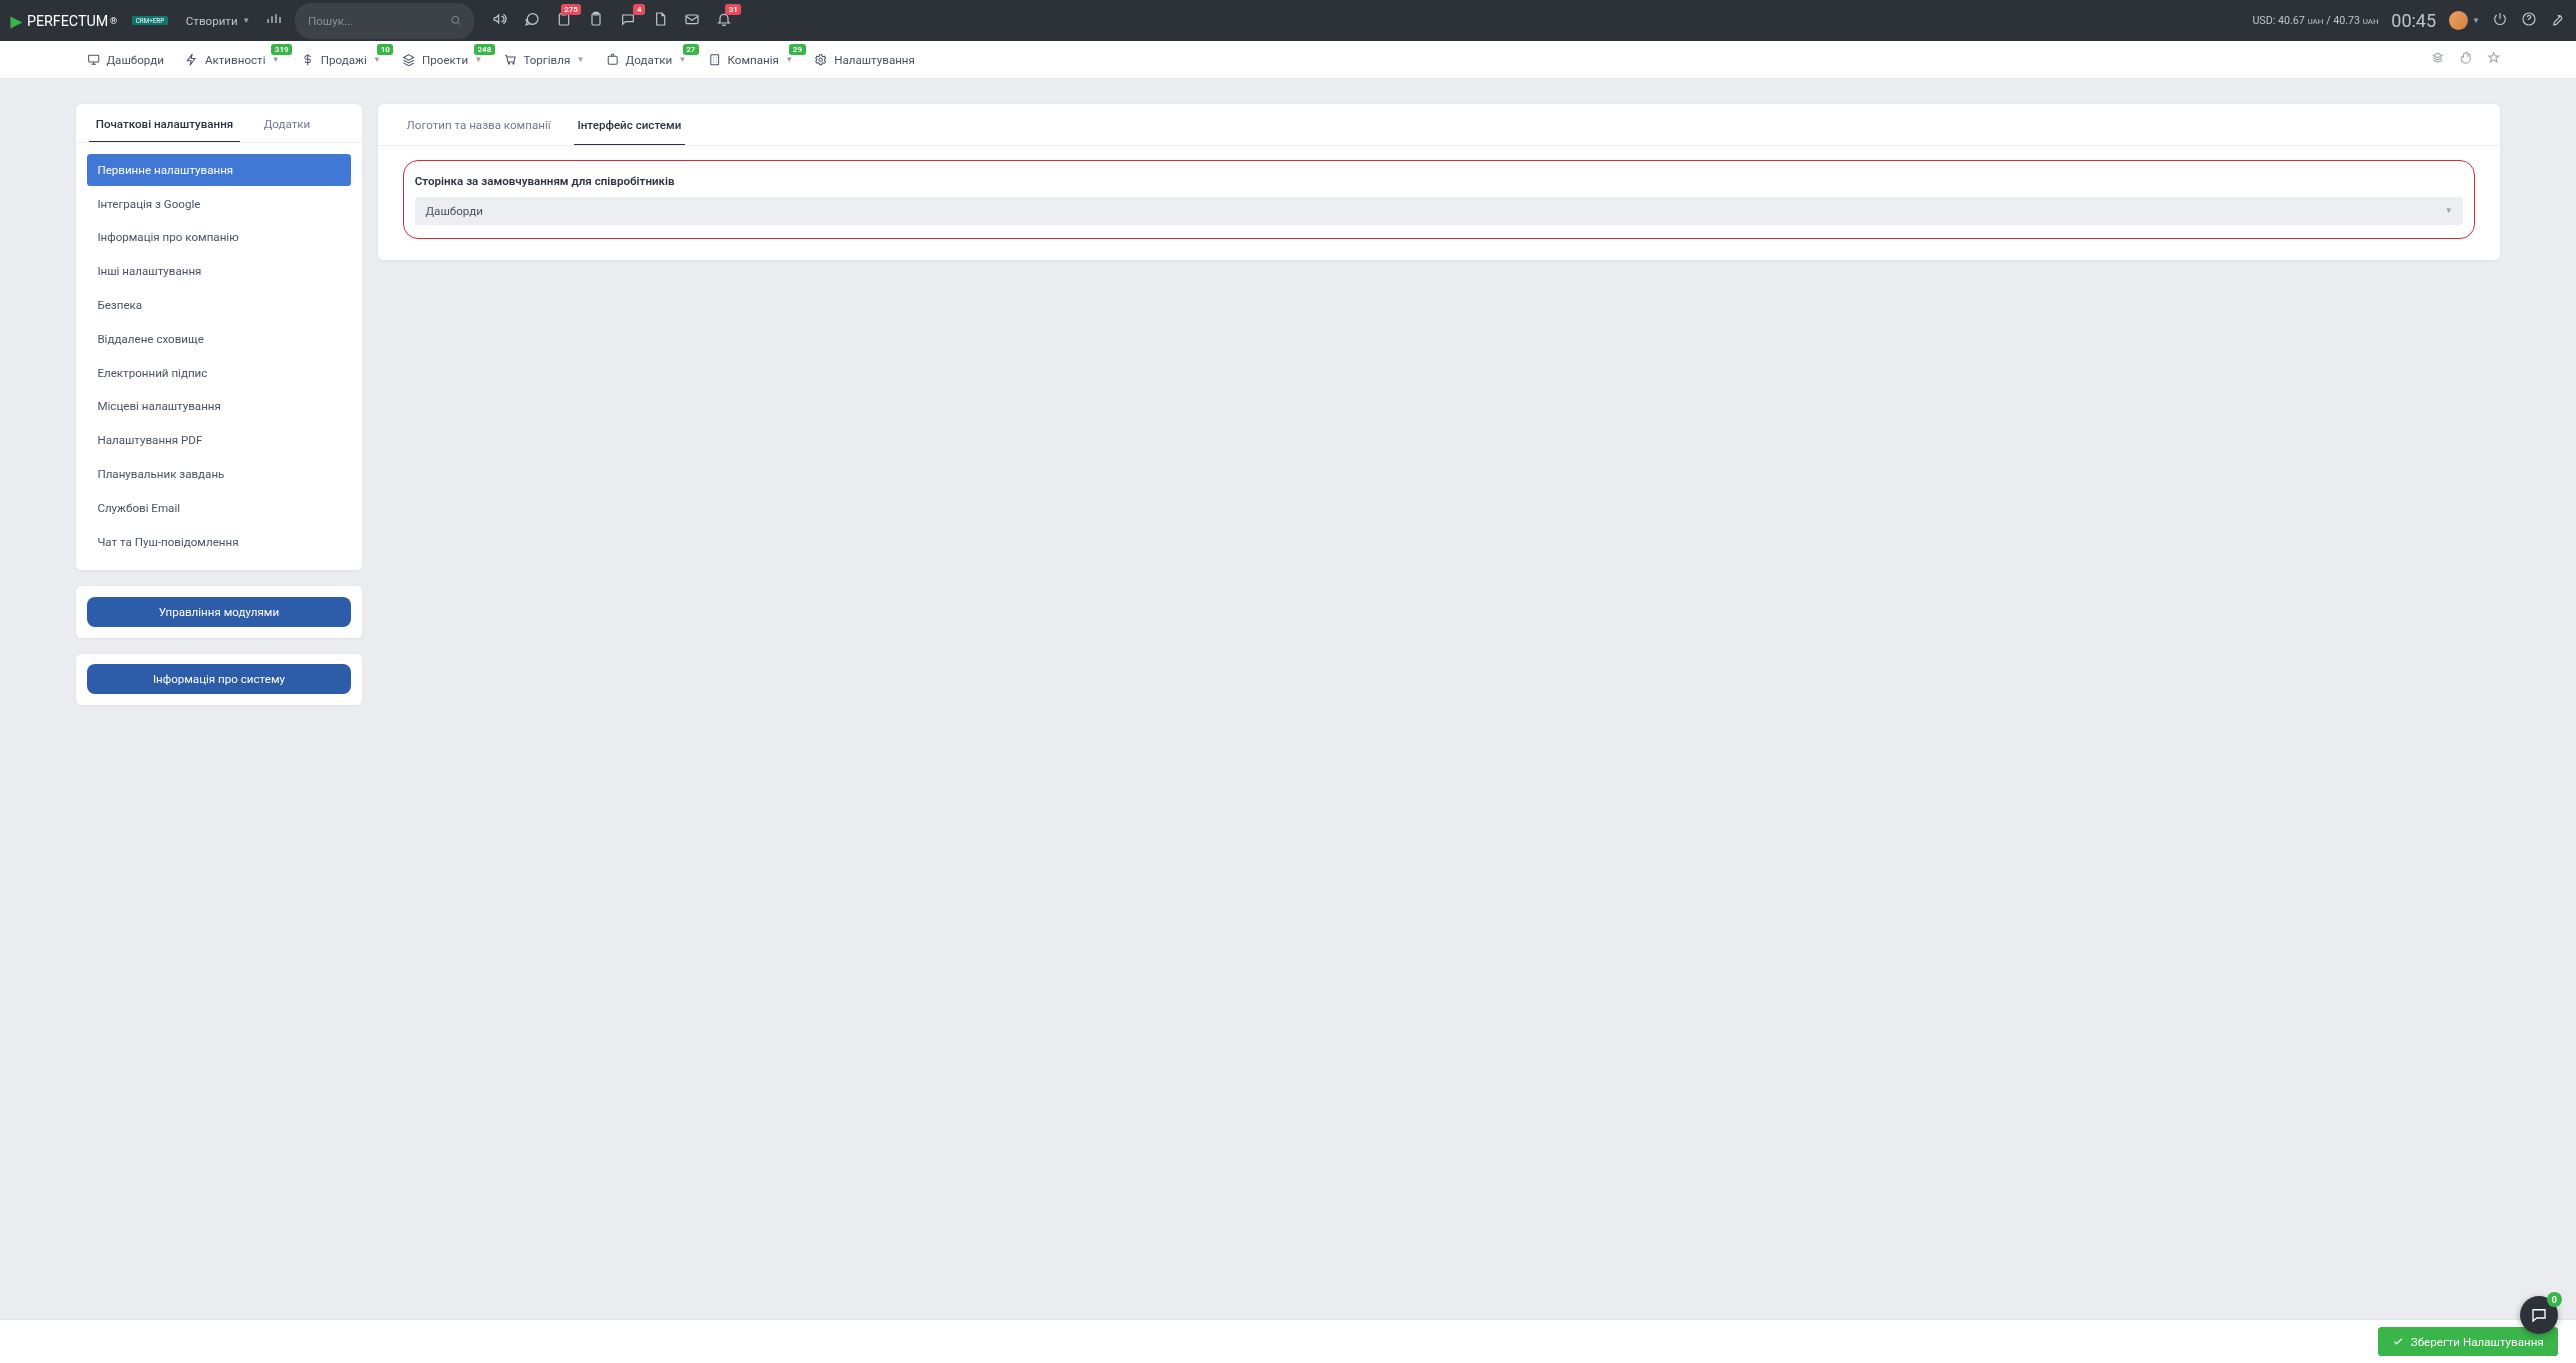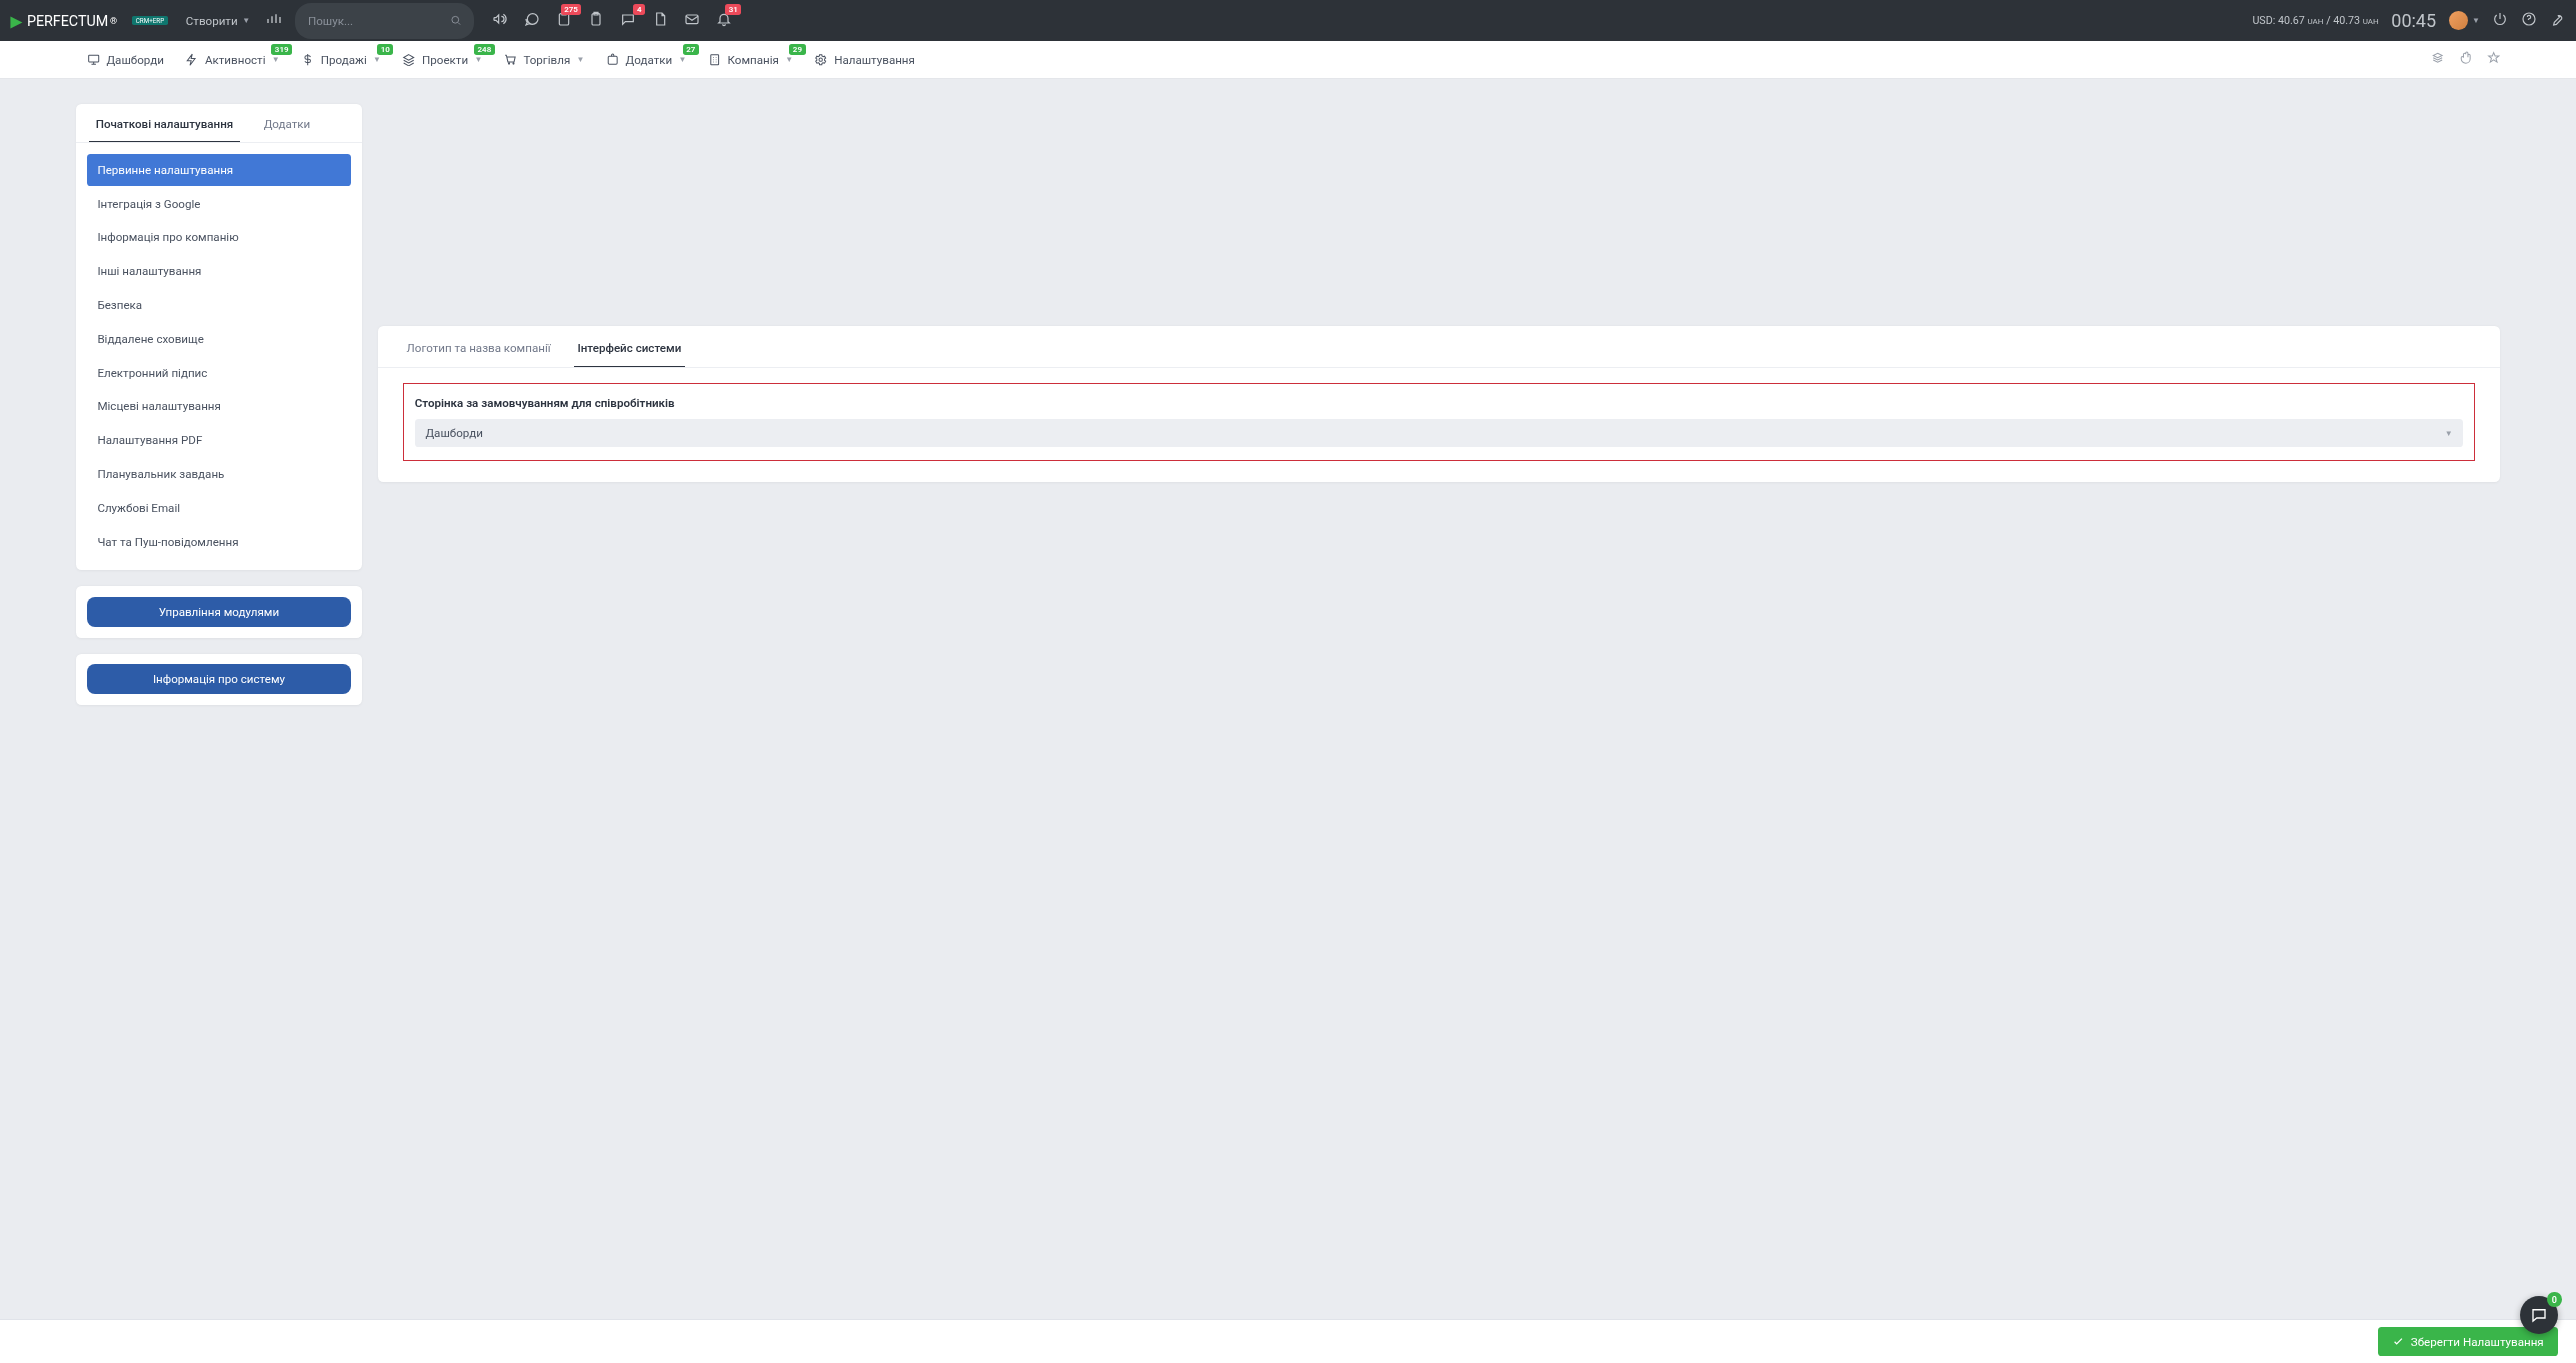--- a/index.html
+++ b/index.html
@@ -96,21 +96,21 @@
       color: #fff;
       font-size: 8px;
       font-weight: 600;
       padding: 0.9px 3.6px;
       border-radius: 2.7px;
     }
     .nav-right { margin-left: auto; display: flex; gap: 14.3px; }
     .nav-ricon { color: #9aa0aa; cursor: pointer; }
     
     
-    .main-wrap { display: flex; gap: 16px; padding: 25px 76px; align-items: center; }
+    .main-wrap { display: flex; gap: 16px; padding: 25px 76px; align-items: flex-start; }
     
     .sidebar-wrap { display: flex; flex-direction: column; gap: 16px; width: 286px; flex-shrink: 0; }
     .card {
       background: #fff;
       border-radius: 5.4px;
       box-shadow: 0 0.9px 2.7px rgba(0,0,0,0.05);
     }
     
     .side-tabs { display: flex; padding: 0 12.5px; border-bottom: 0.9px solid #eceef2; }
     .side-tab {
@@ -175,21 +175,21 @@
     .radio-opt.selected .radio-circle { border-color: #3b72d4; }
     .radio-opt.selected .radio-circle::after {
       content: '';
       width: 5.4px; height: 5.4px;
       background: #3b72d4;
       border-radius: 50%;
     }
     
     .highlight-box {
       border: 1.8px solid #cc2e3a;
-      border-radius: 0;
+      border-radius: 15px;
       padding: 12.5px 10.7px;
     }
     .section-label { font-size: 11.6px; font-weight: 600; color: #2d3440; margin-bottom: 9px; }
     .select-box {
       background: #eceef2;
       border-radius: 3.6px;
       padding: 7.2px 10.7px;
       font-size: 11.6px;
       color: #4a5260;
       display: flex;

